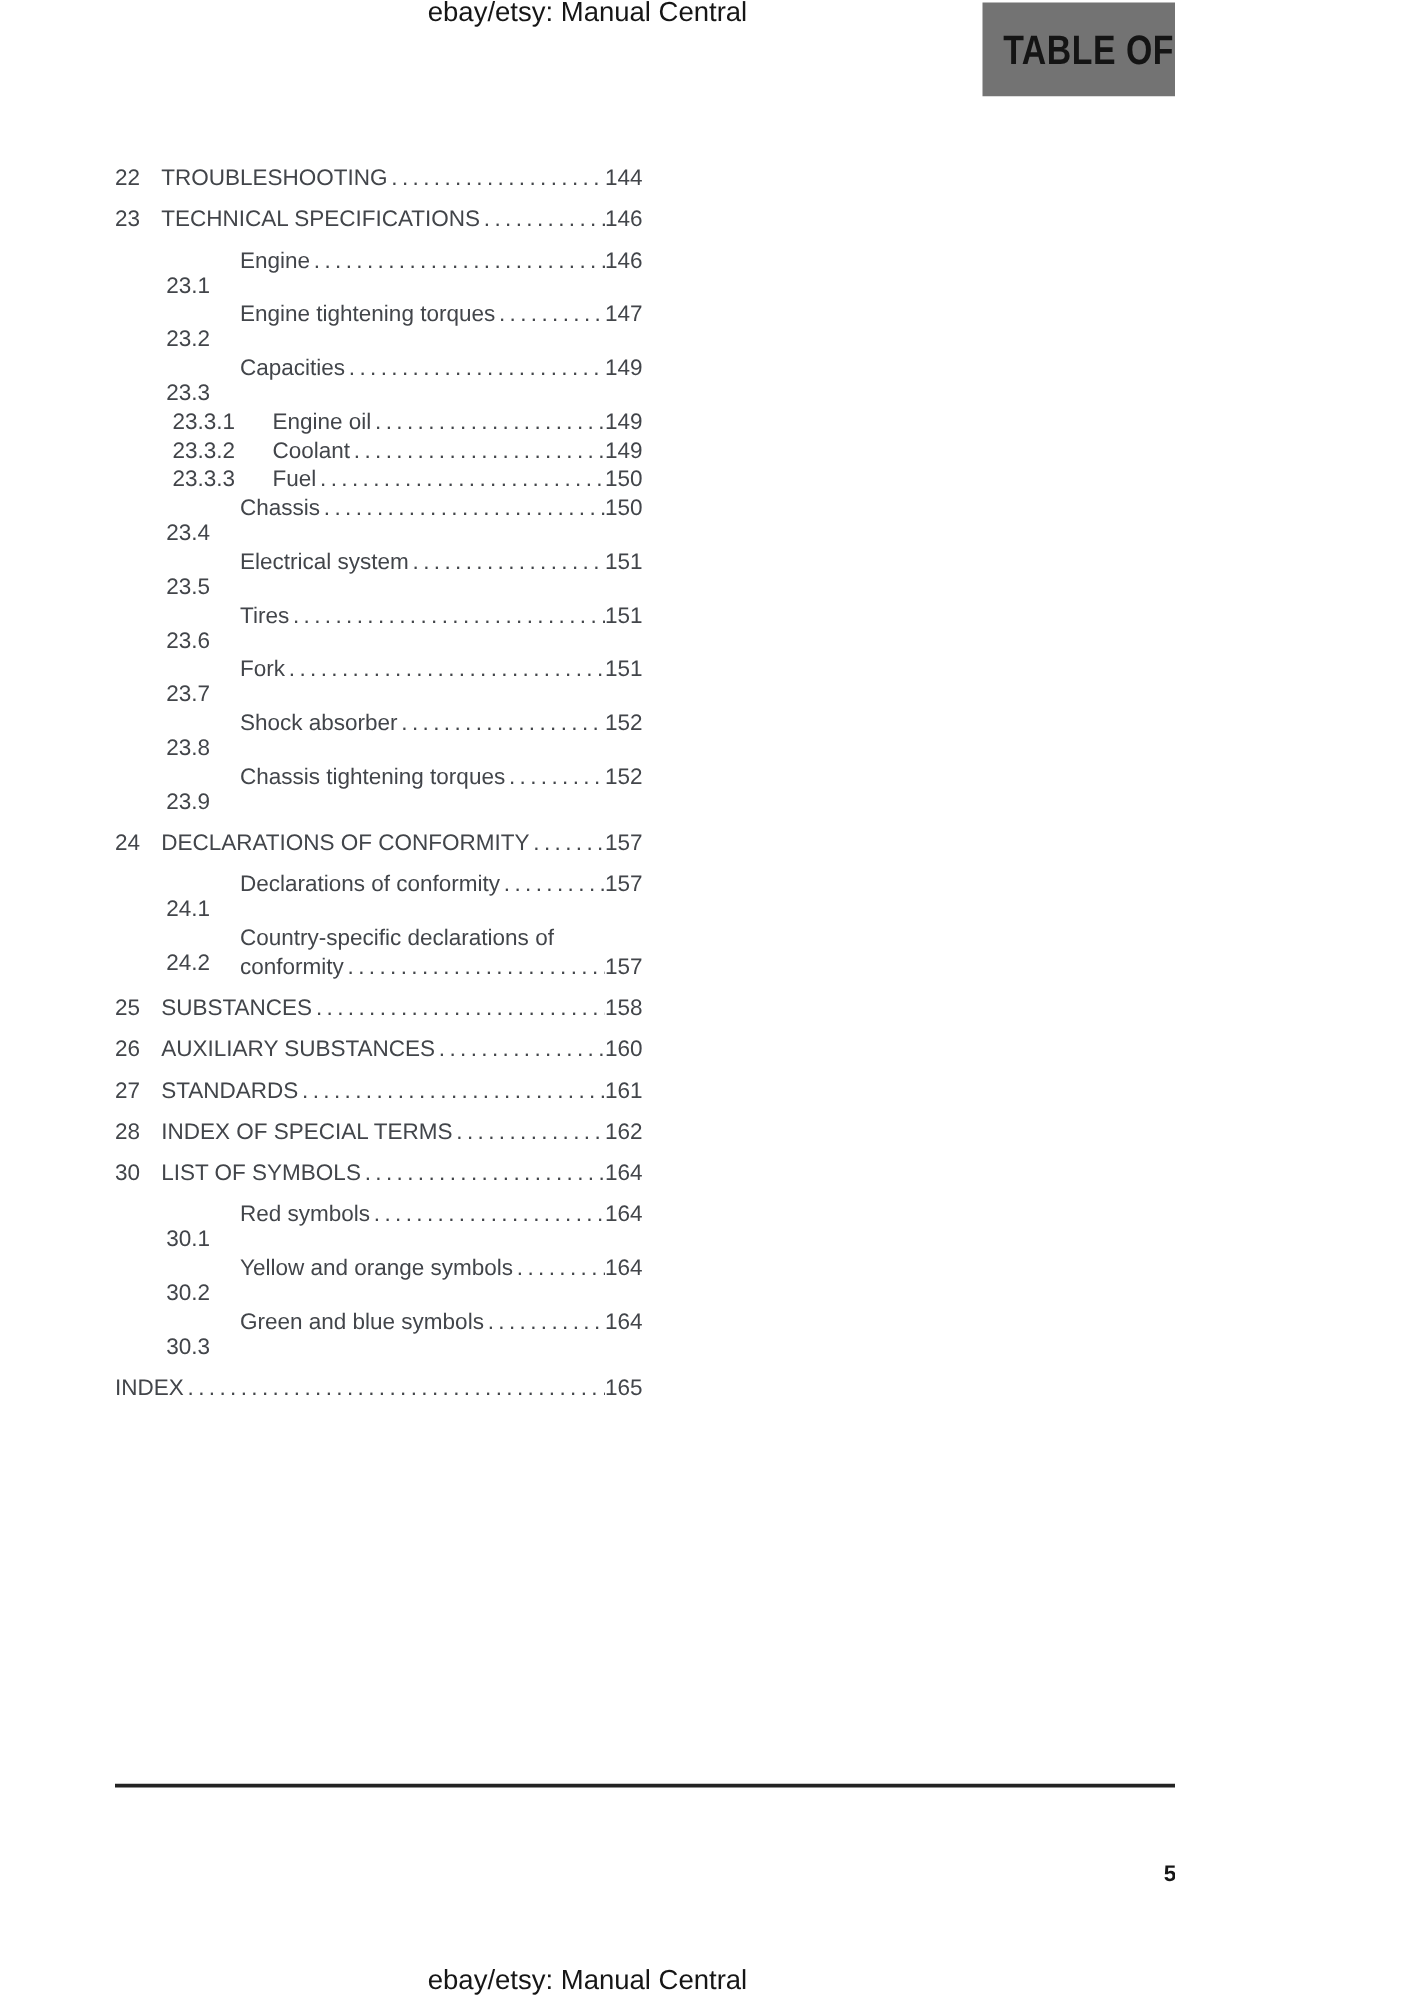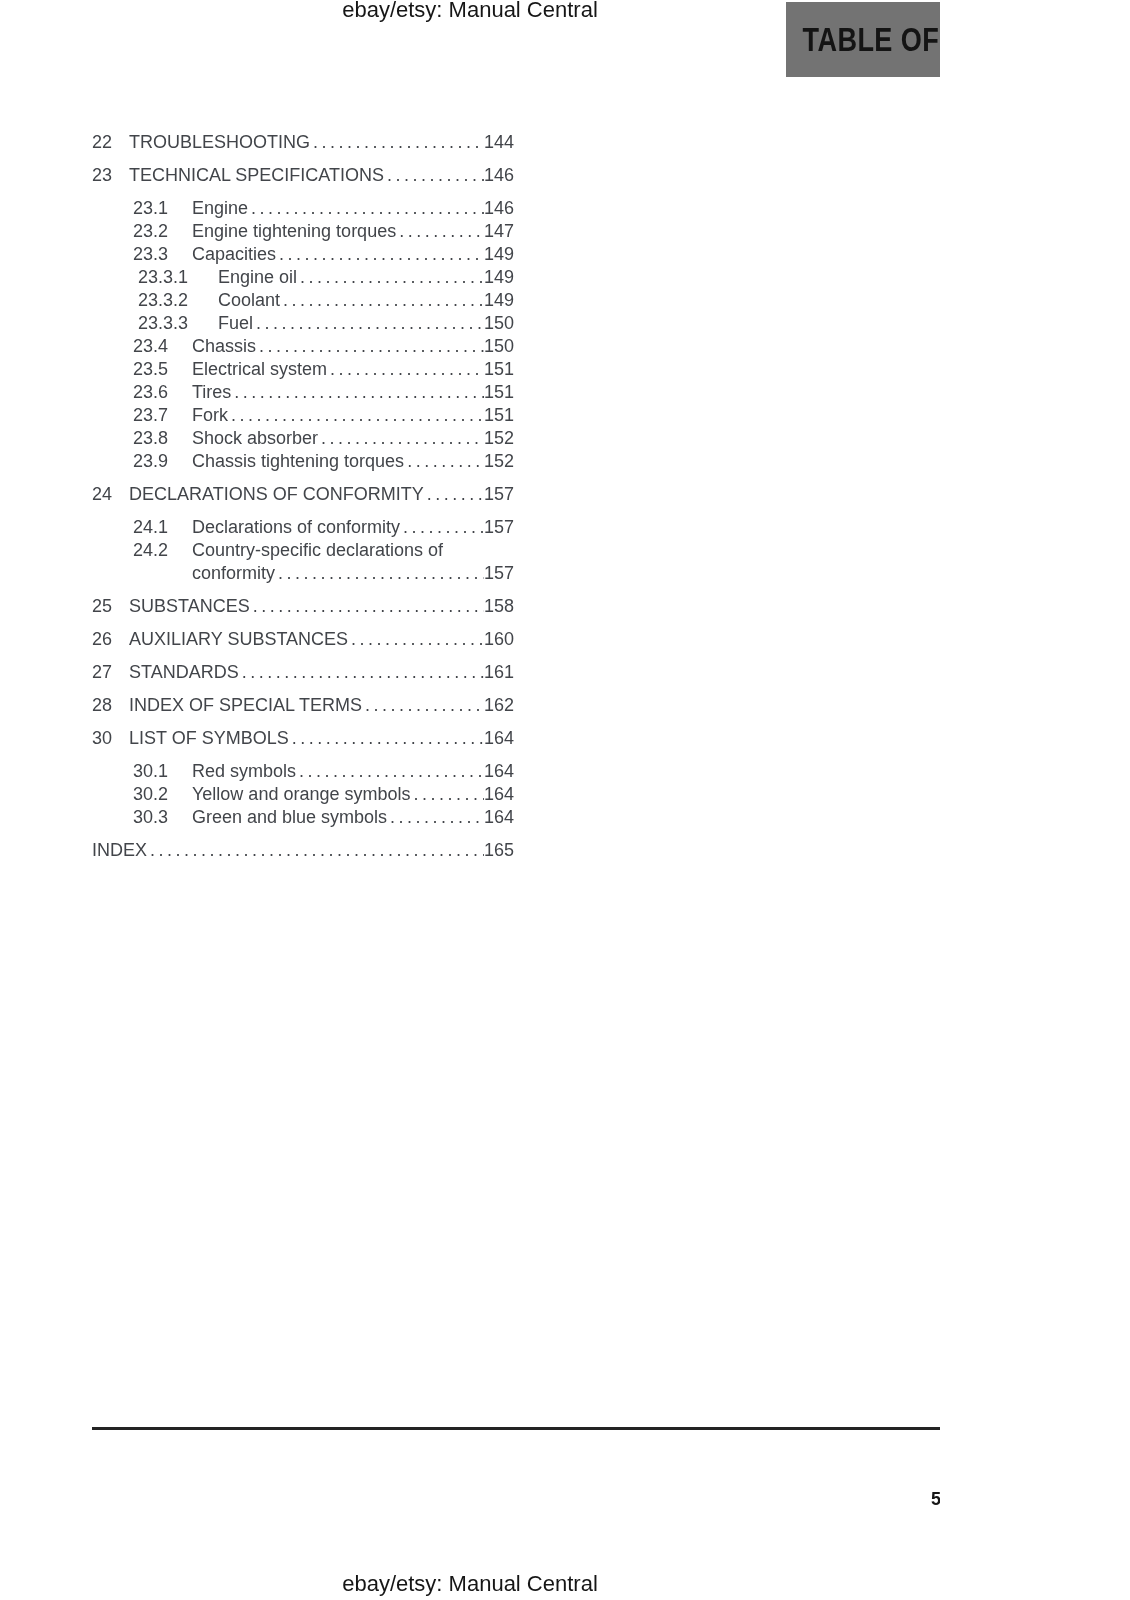--- a/index.html
+++ b/index.html
@@ -53,21 +53,21 @@
     position: absolute;
     left: 92px;
     top: 131px;
     width: 422px;
     font-size: 18px;
   }
   .row { display: flex; line-height: 23px; }
   .row.gap { margin-top: 10px; }
   .num { flex: none; }
   .lv1 .num { width: 37px; }
-  .lv2 .num { width: 59px; margin-left: 41px; }
+  .lv2 .num { width: 59px; margin-left: 41px; margin-top: 20px; }
   .lv3 .num { width: 80px; margin-left: 46px; }
 
   .lines { flex: 1; min-width: 0; display: flex; flex-direction: column; }
   .lastline { display: flex; align-items: flex-end; }
   .t { flex: none; white-space: nowrap; }
   .dots {
     flex: 1;
     min-width: 0;
     overflow: hidden;
     white-space: nowrap;

